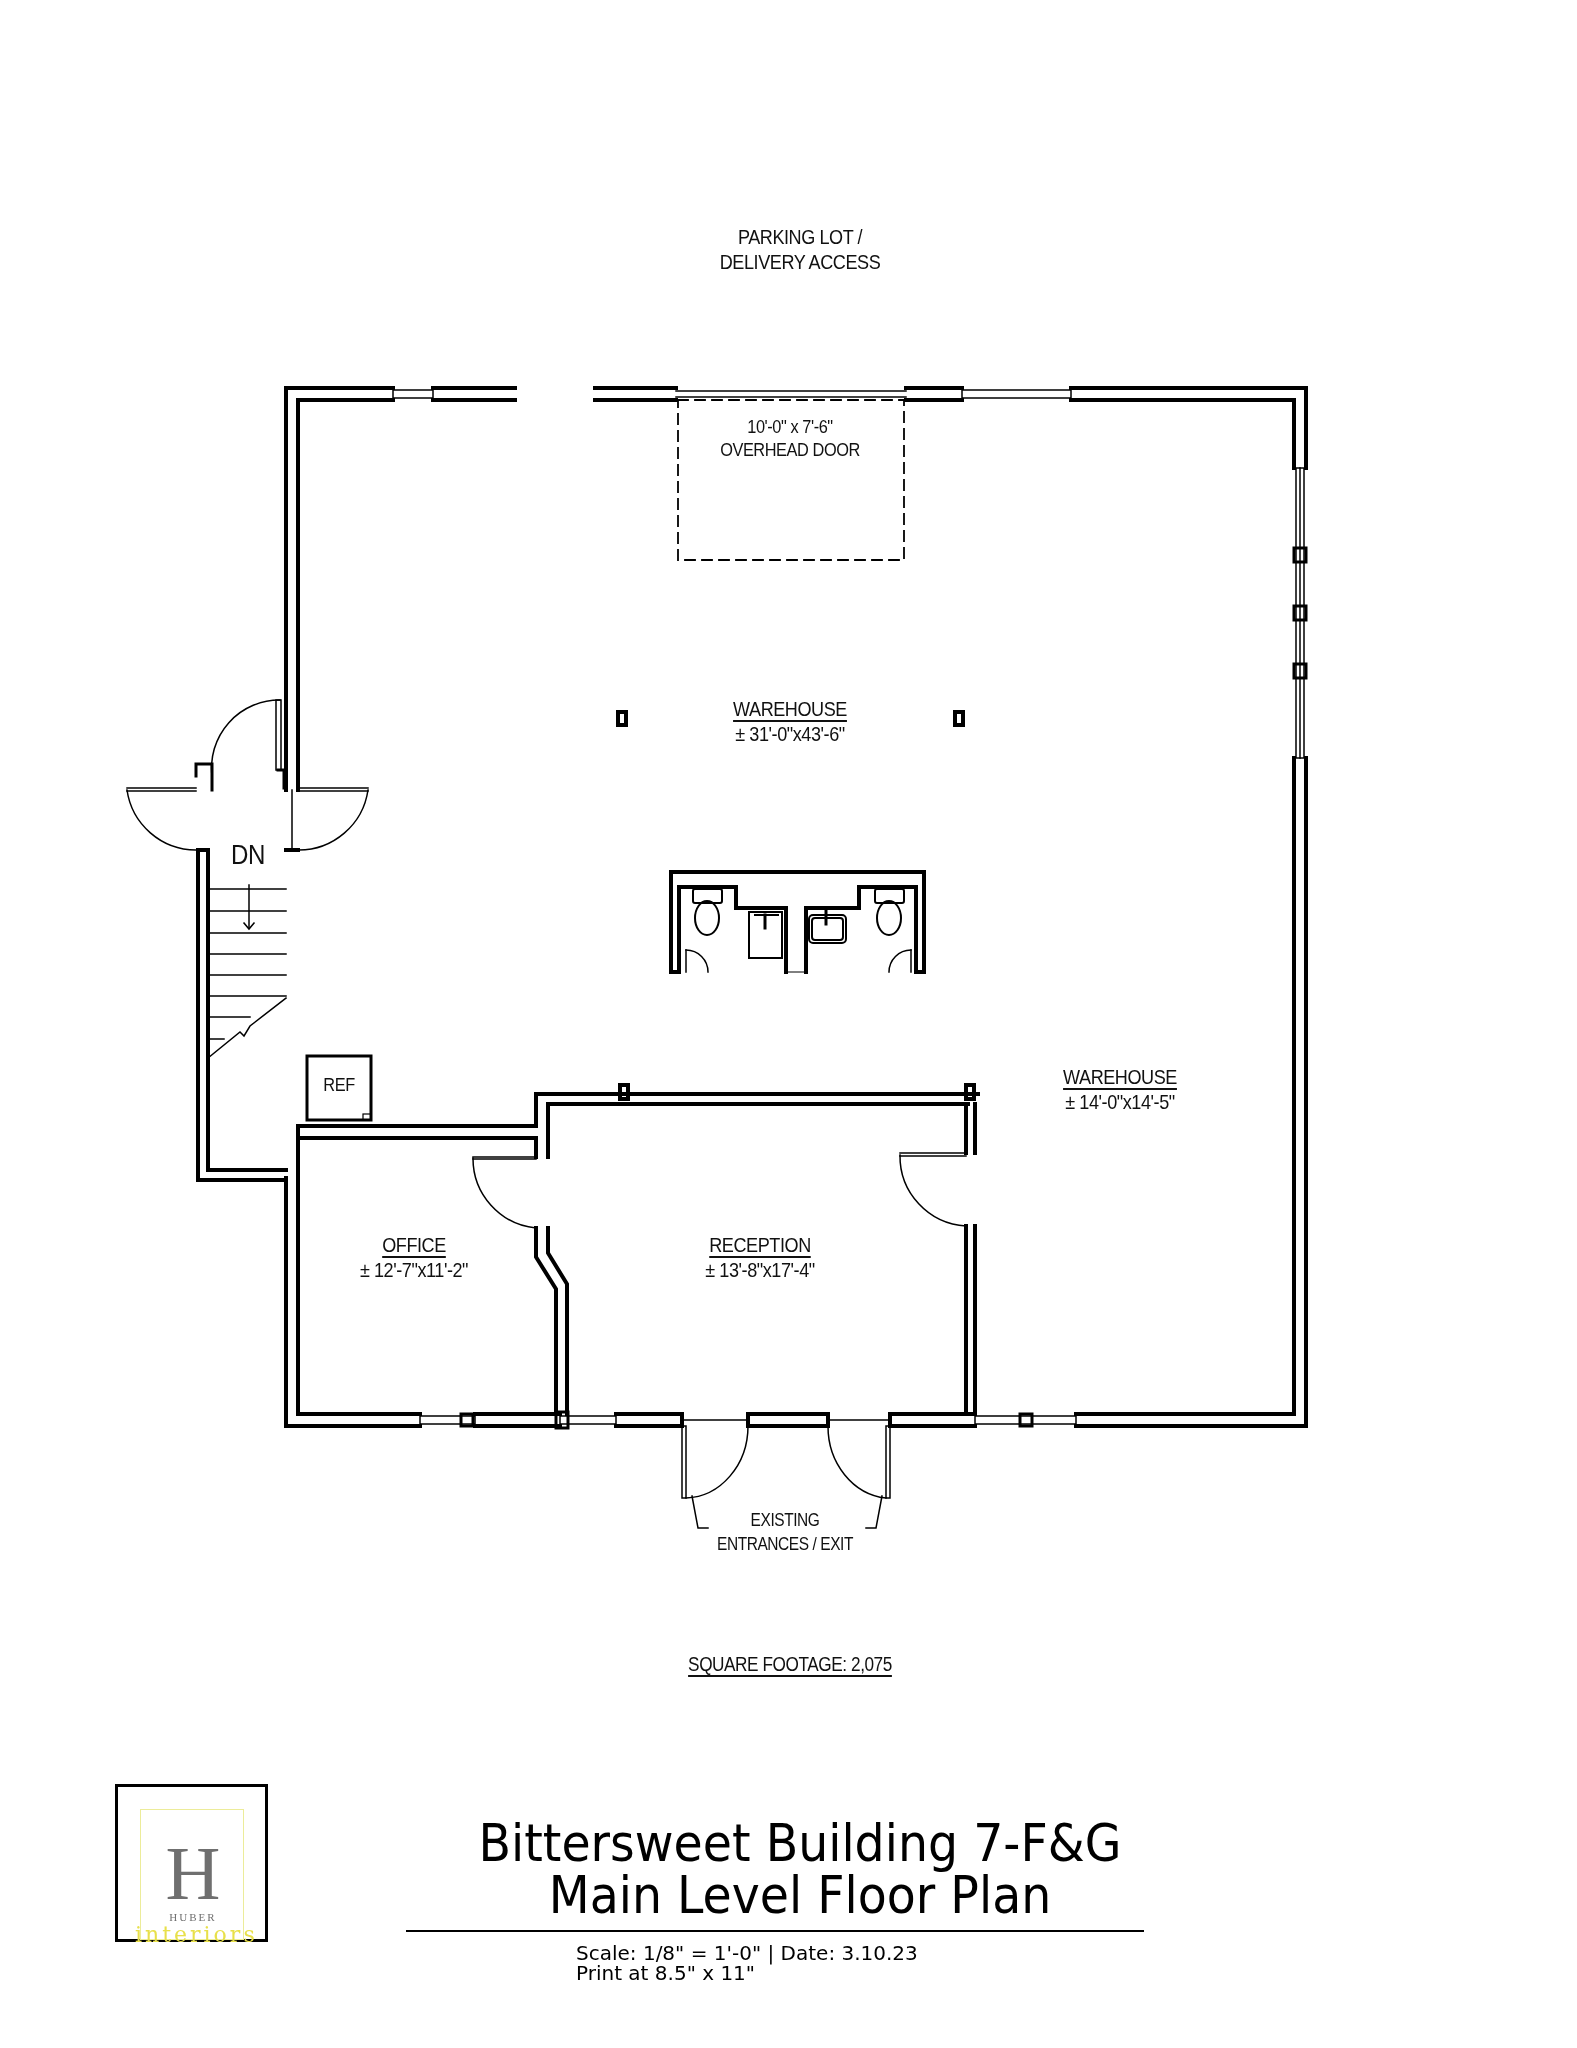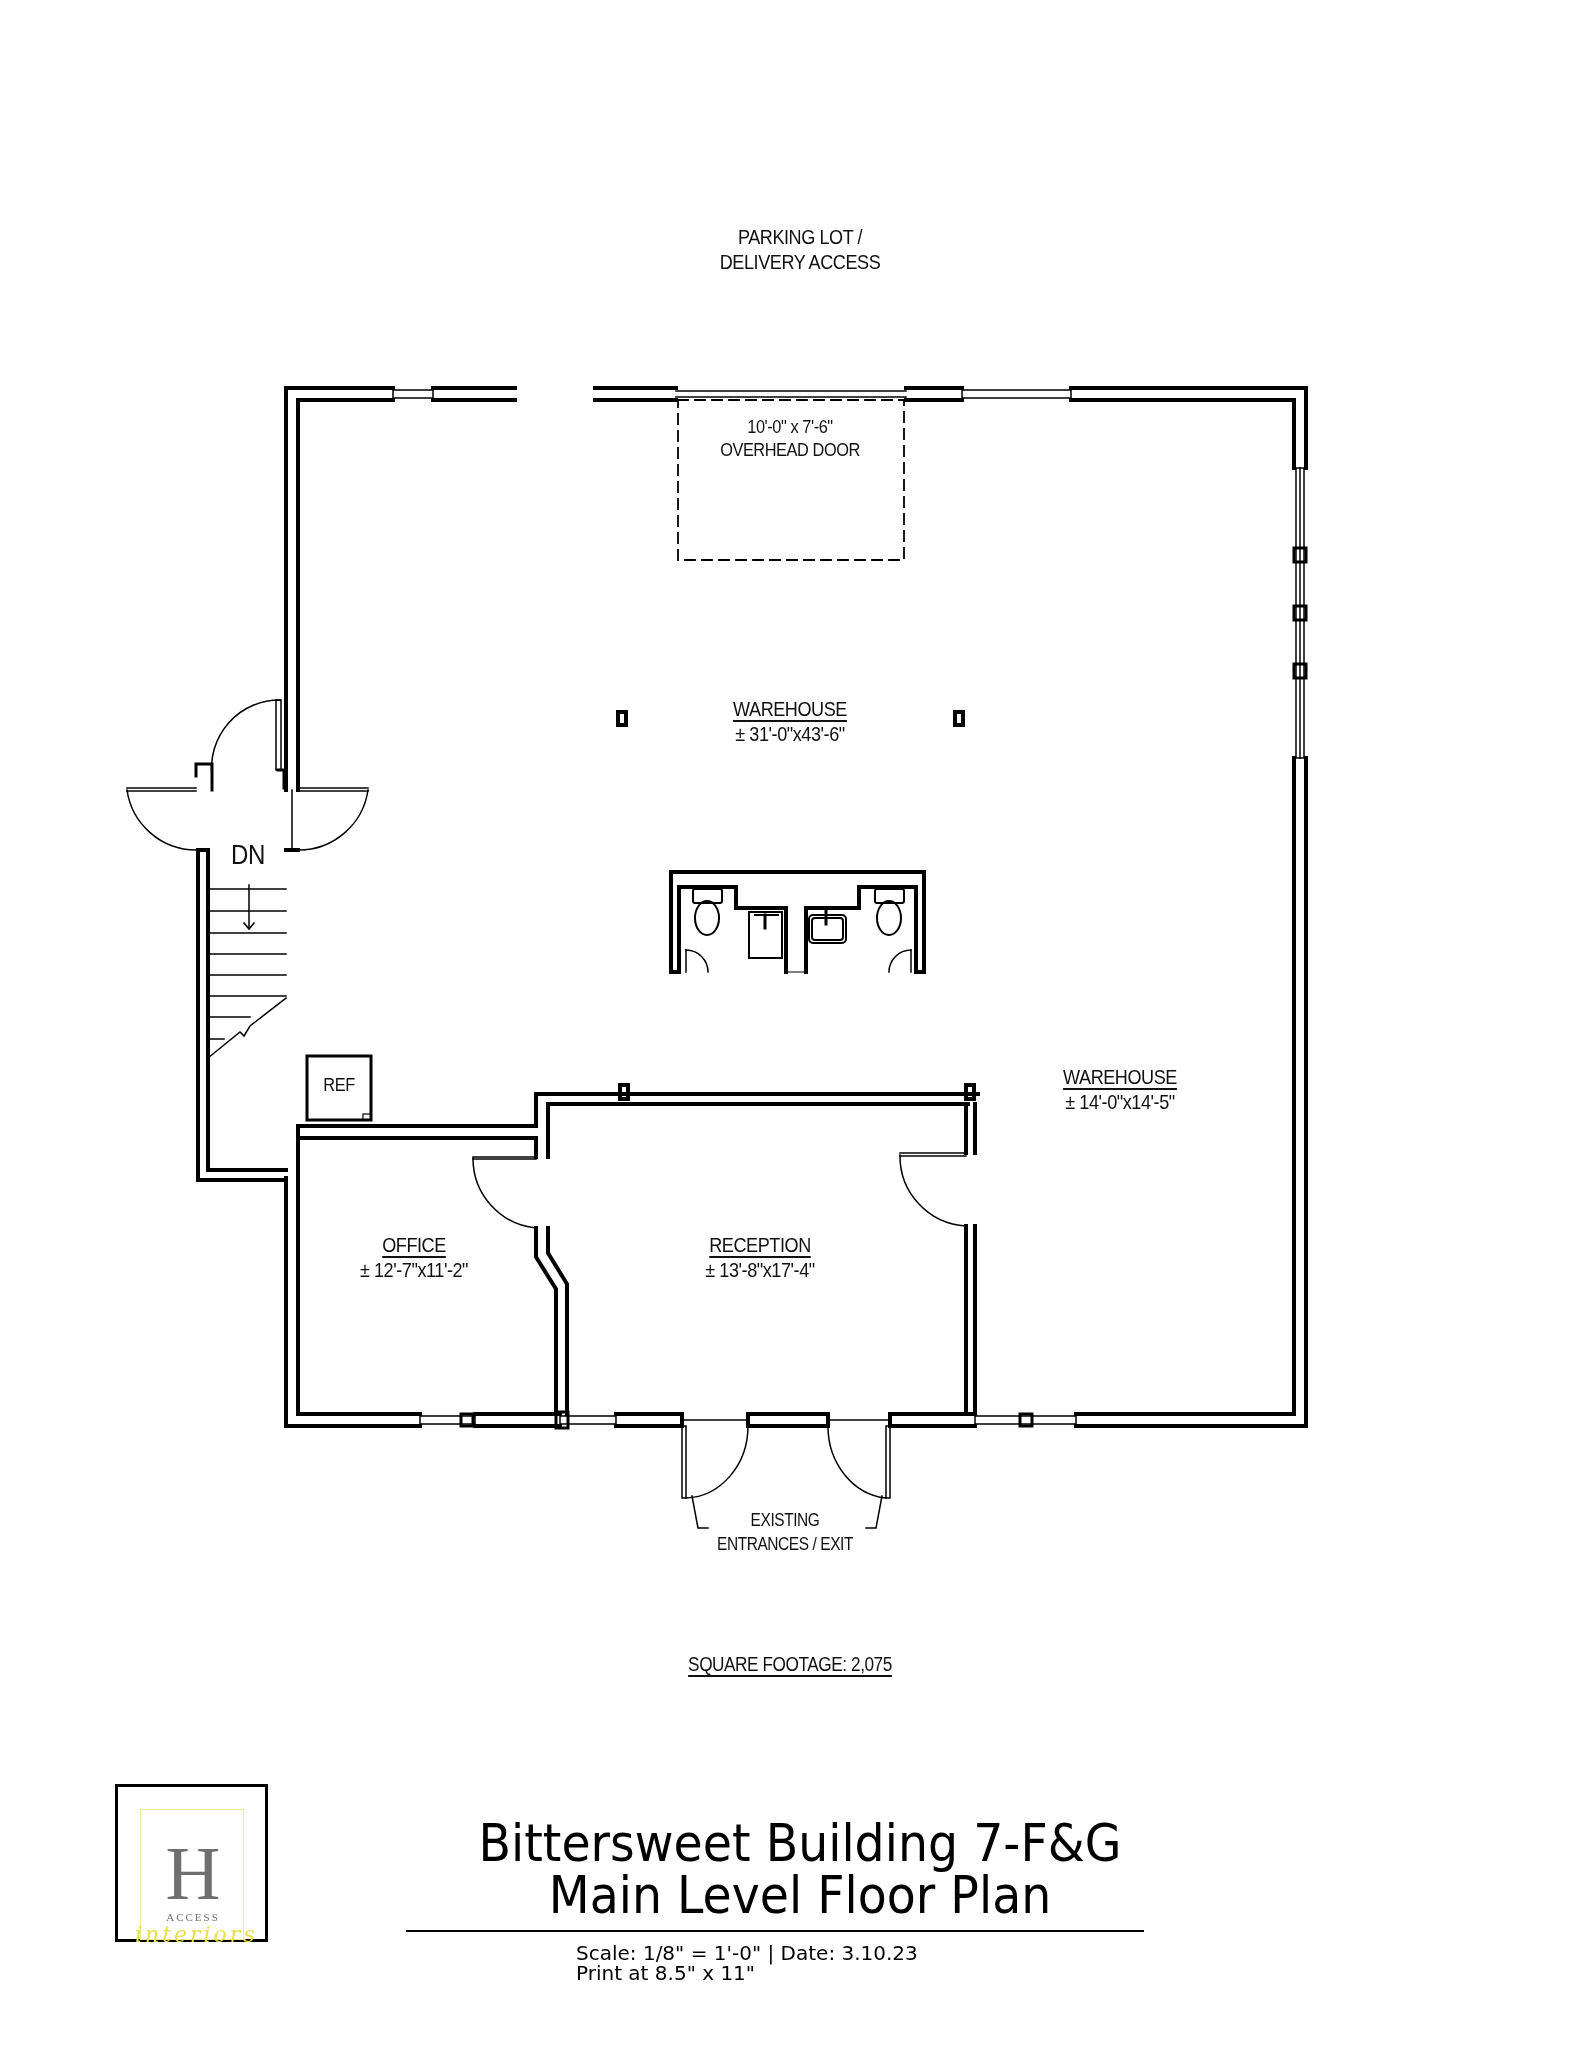--- a/index.html
+++ b/index.html
@@ -7,21 +7,21 @@
   .plan-svg { position:absolute; left:0; top:0; }
   .lbl { position:absolute; text-align:center; font-family:"Liberation Sans", sans-serif; color:#111; letter-spacing:-0.5px; transform:scaleX(0.86); transform-origin:center; }
   .room-name { text-decoration:underline; text-decoration-thickness:2px; text-underline-offset:4px; }
   .small { font-size:21px; line-height:25px; }
   .title { position:absolute; left:420px; width:760px; text-align:center; font-family:"DejaVu Sans", sans-serif; font-size:51px; line-height:56px; color:#000; transform:scaleX(0.93); }
   .subtitle { position:absolute; left:576px; font-family:"DejaVu Sans", sans-serif; font-size:20px; line-height:22px; color:#000; }
   .logo-box { position:absolute; left:115px; top:1784px; width:153px; height:158px; border:3px solid #000; box-sizing:border-box; }
   .logo-inner { position:absolute; left:22px; top:22px; width:104px; height:131px; border:1px solid #ecec9a; box-sizing:border-box; }
   .logo-h { position:absolute; left:0; top:28px; width:104px; text-align:center; font-family:"Liberation Serif", serif; font-size:76px; line-height:70px; color:#6f6f6f; }
   .logo-huber { position:absolute; left:0; top:101px; width:104px; text-align:center; font-family:"Liberation Serif", serif; font-size:11px; letter-spacing:2px; color:#6f6f6f; }
-  .logo-interiors { position:absolute; left:-6px; top:112px; width:116px; text-align:center; font-family:"DejaVu Serif", serif; font-style:italic; font-size:22px; letter-spacing:3px; color:#e8e04a; }
+  .logo-interiors { position:absolute; left:-6px; top:112px; width:116px; text-align:center; font-family:"DejaVu Serif", serif; font-size:22px; letter-spacing:3px; color:#e8e04a; }
   .rule { position:absolute; left:406px; top:1930px; width:738px; height:2px; background:#000; }
 </style>
 </head>
 <body>
 
 <svg class="plan-svg" width="1577" height="2048" viewBox="0 0 1577 2048" xmlns="http://www.w3.org/2000/svg">
   <g fill="none" stroke="#000" stroke-linecap="square">
 
     <g stroke-width="4">
 
@@ -248,21 +248,21 @@
 <div class="lbl" style="left:660px; top:1508px; width:250px; font-size:18px; line-height:24px;">
   <div>EXISTING</div>
   <div>ENTRANCES / EXIT</div>
 </div>
 
 <div class="lbl room-name" style="left:640px; top:1652px; width:300px; font-size:20px; line-height:24px;">SQUARE FOOTAGE: 2,075</div>
 
 <div class="logo-box">
   <div class="logo-inner">
     <div class="logo-h">H</div>
-    <div class="logo-huber">ACCESS</div>
+    <div class="logo-huber">HUBER</div>
     <div class="logo-interiors">interiors</div>
   </div>
 </div>
 
 <div class="title" style="top:1816px;">Bittersweet Building 7-F&amp;G</div>
 <div class="title" style="top:1868px;">Main Level Floor Plan</div>
 <div class="rule"></div>
 <div class="subtitle" style="top:1942px;">Scale: 1/8" = 1'-0" | Date: 3.10.23</div>
 <div class="subtitle" style="top:1962px;">Print at 8.5" x 11"</div>
 

